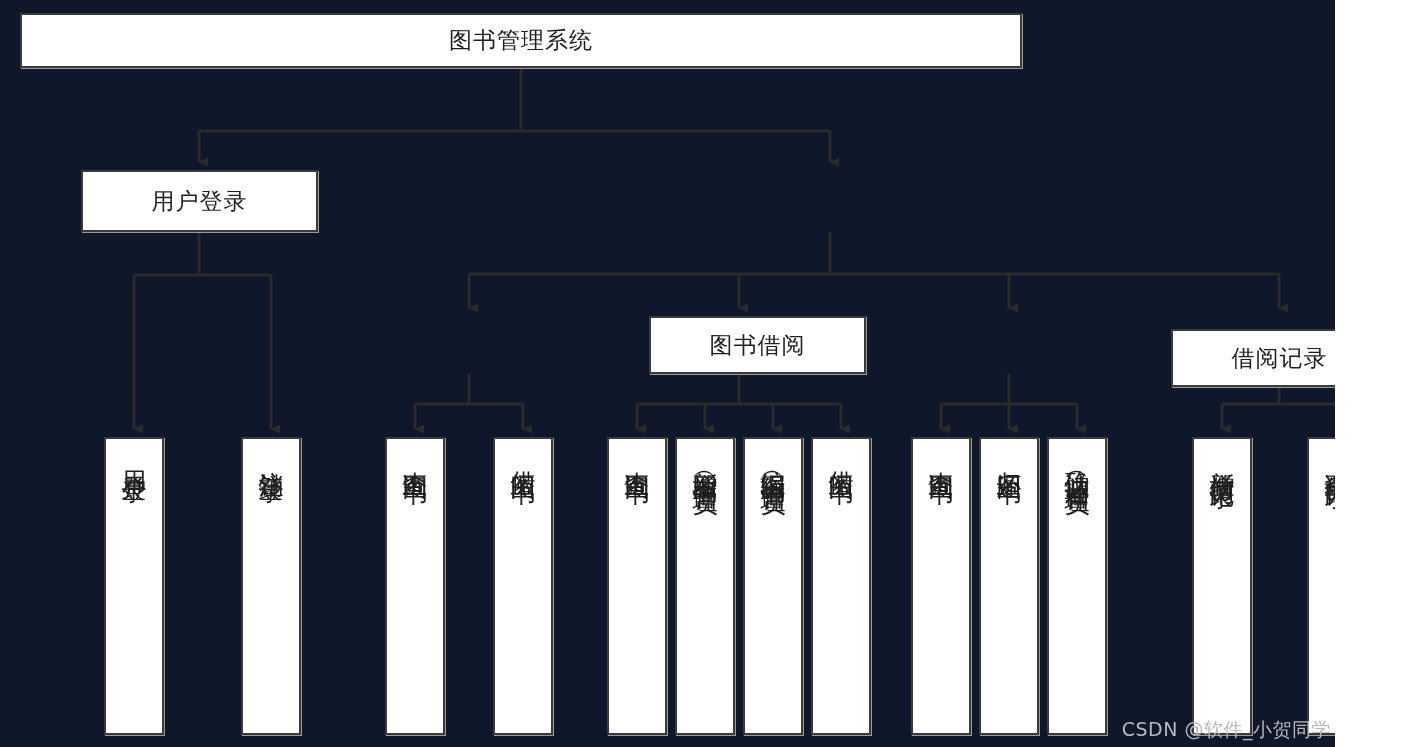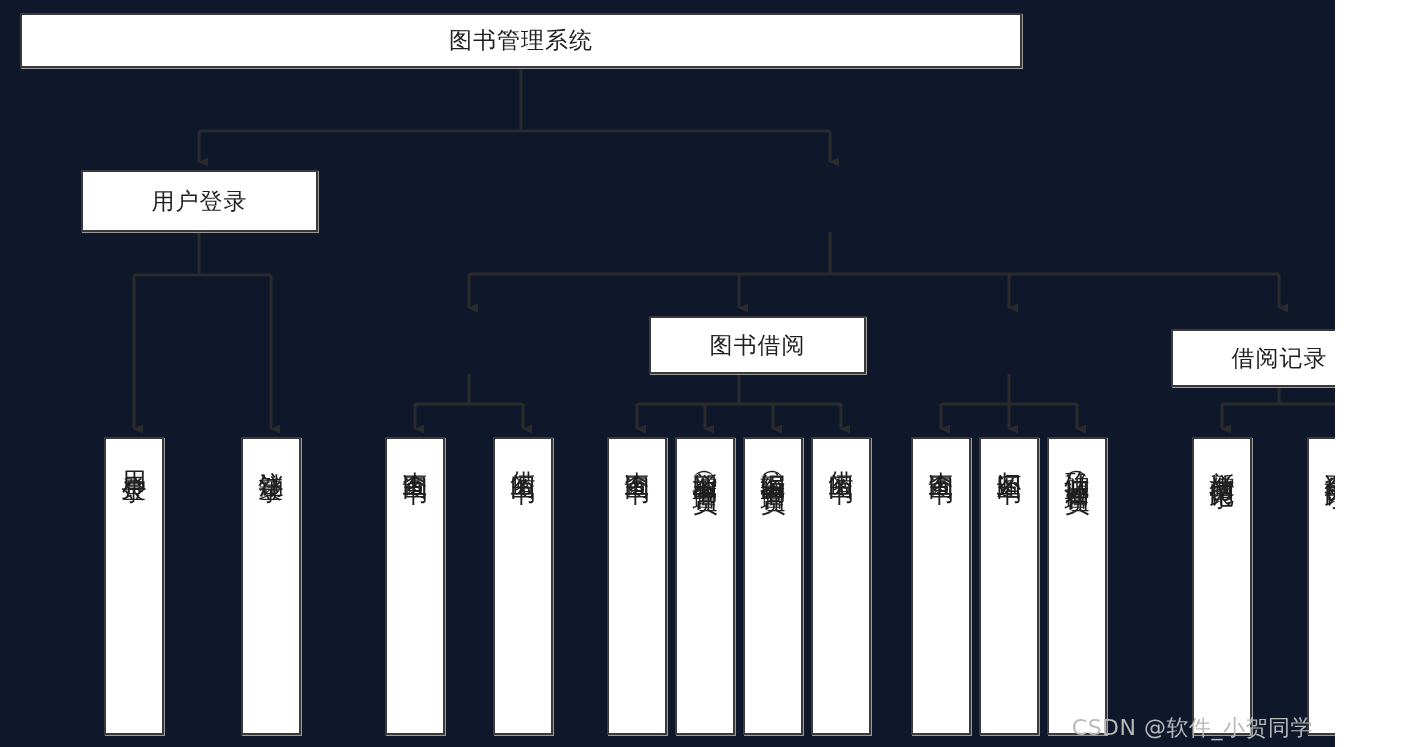--- a/index.html
+++ b/index.html
@@ -61,23 +61,23 @@
   .node.vert .node-label {
     writing-mode: vertical-rl;
     text-orientation: upright;
     font-size: 25px;
     line-height: 1.0;
     letter-spacing: 3px;
     white-space: nowrap;
   }
   #watermark {
     position: absolute;
-    right: 22px;
+    right: 4px;
     bottom: 4px;
-    font-size: 22px;
+    font-size: 19px;
     color: #b9b9b9;
     letter-spacing: 0.5px;
     white-space: nowrap;
     user-select: none;
   }
 </style>
 </head>
 <body>
 
 <div id="diagram-root">

